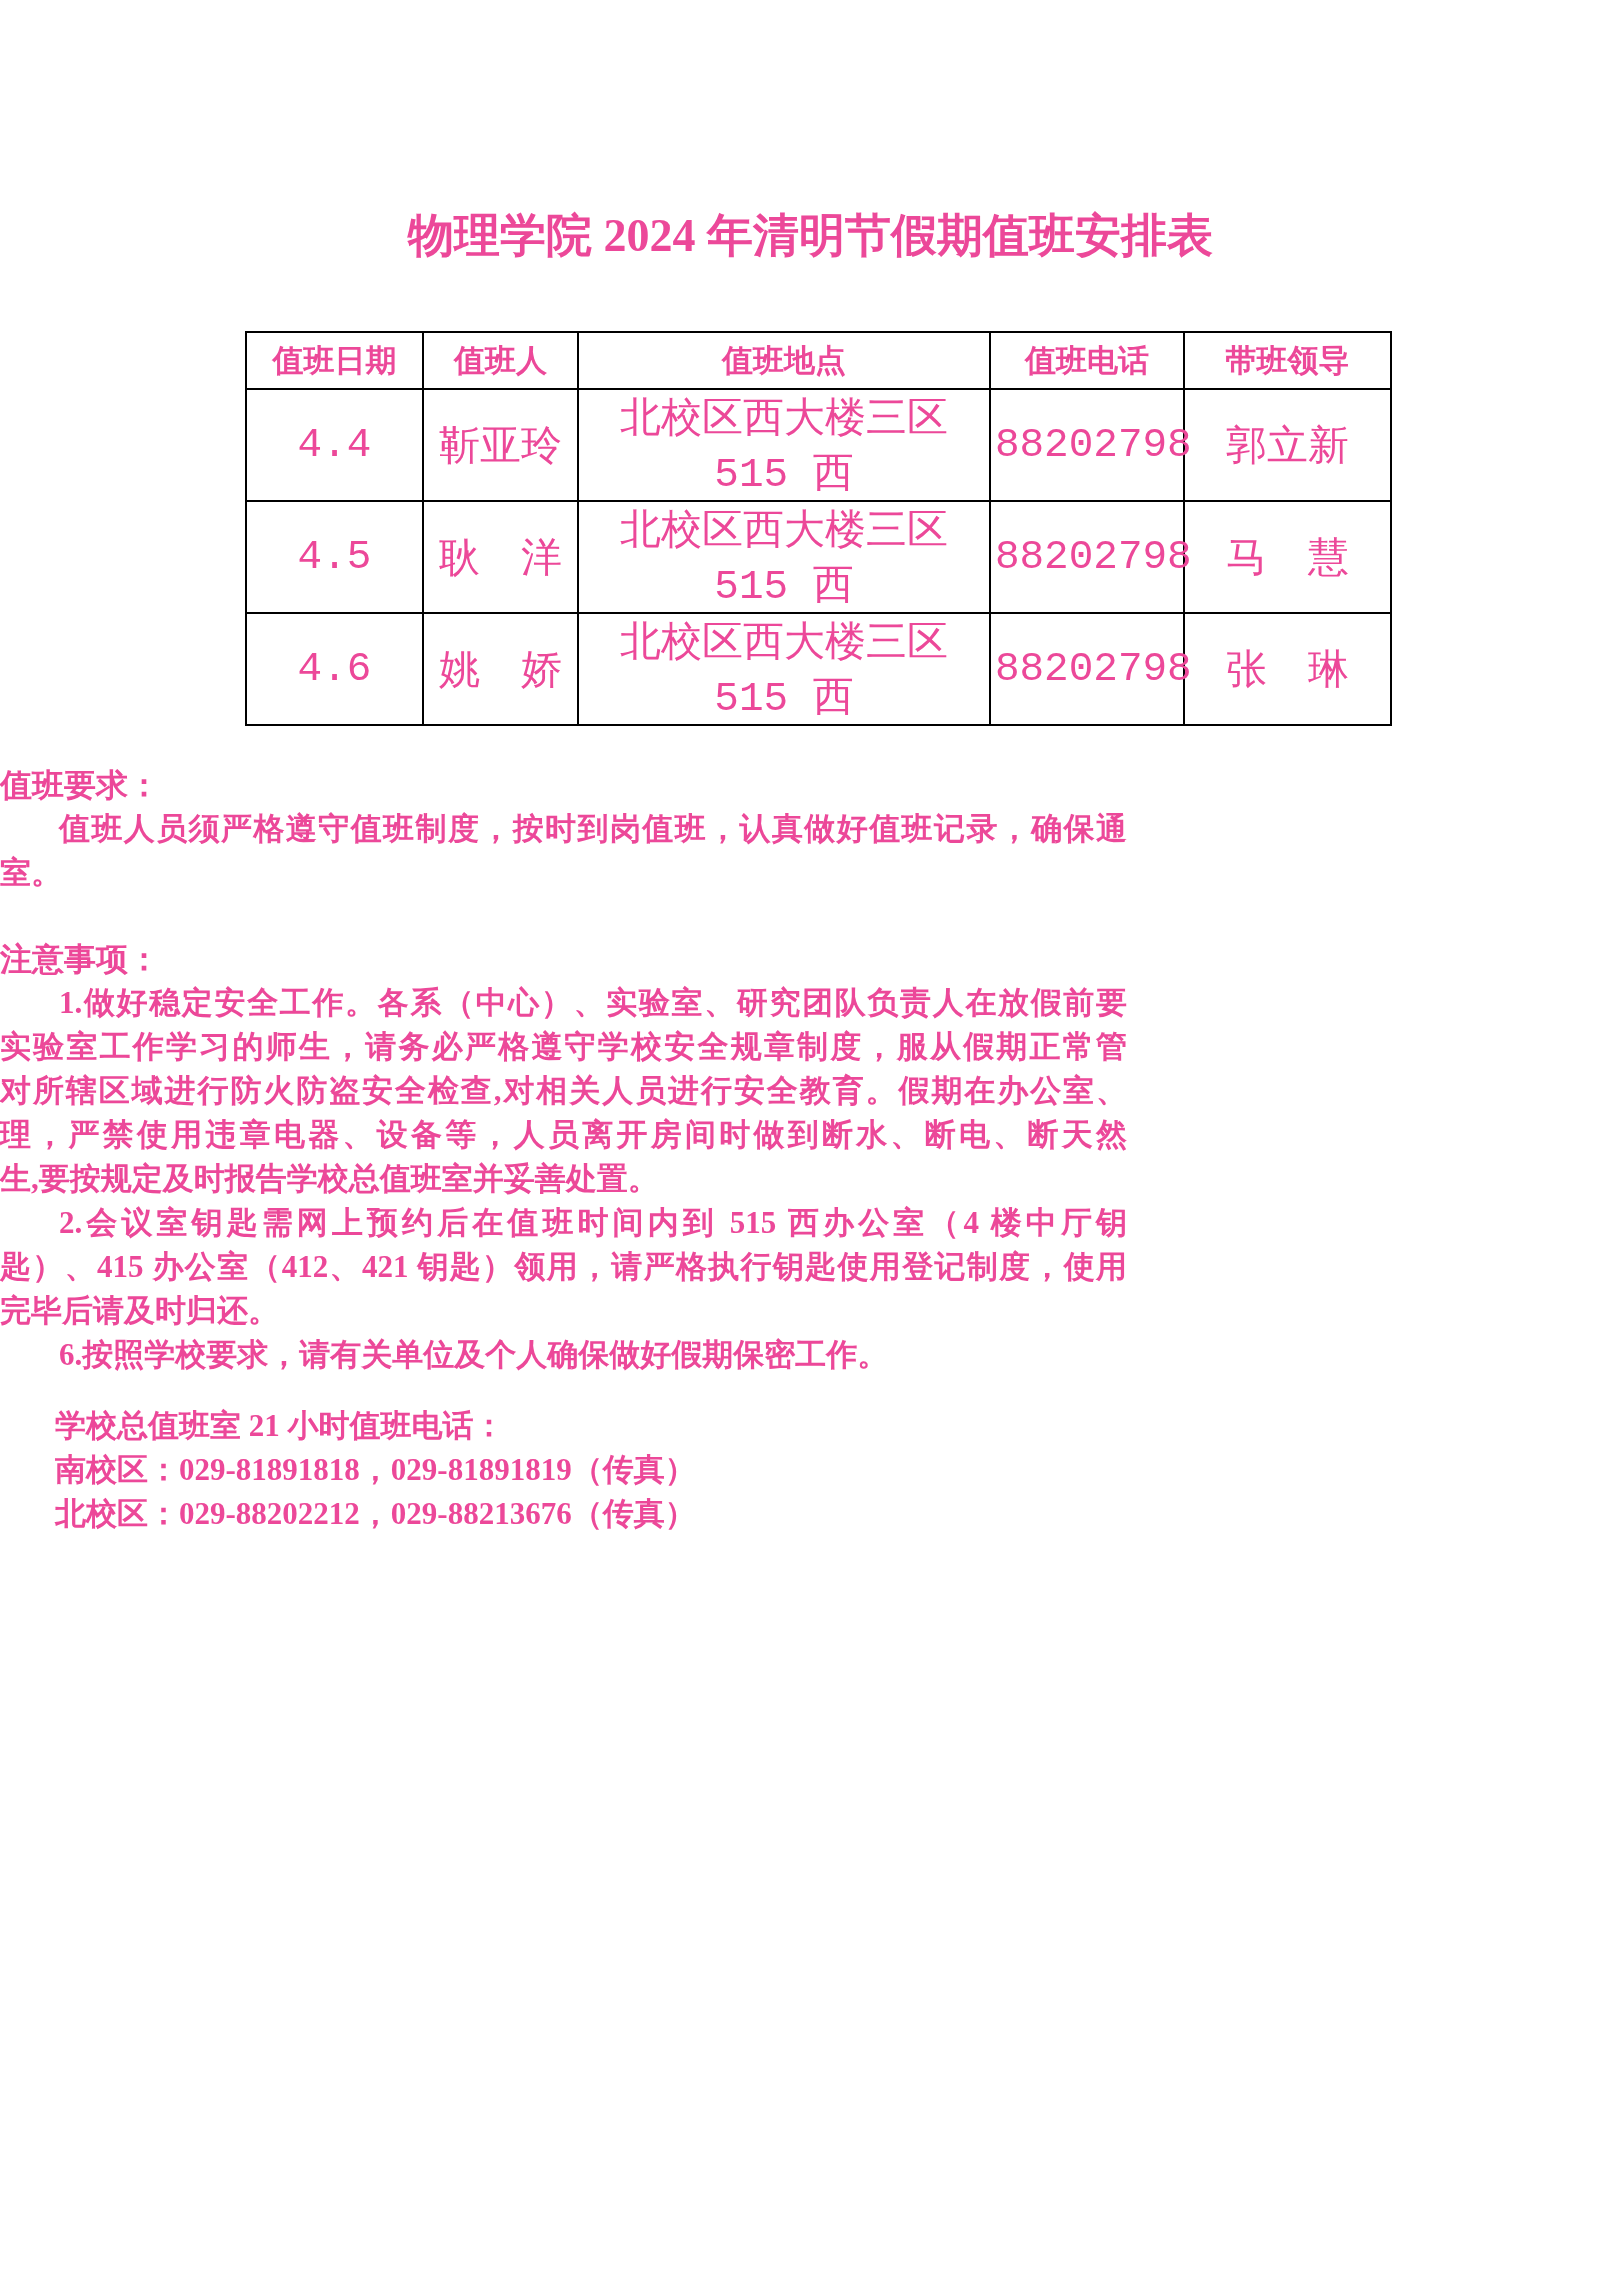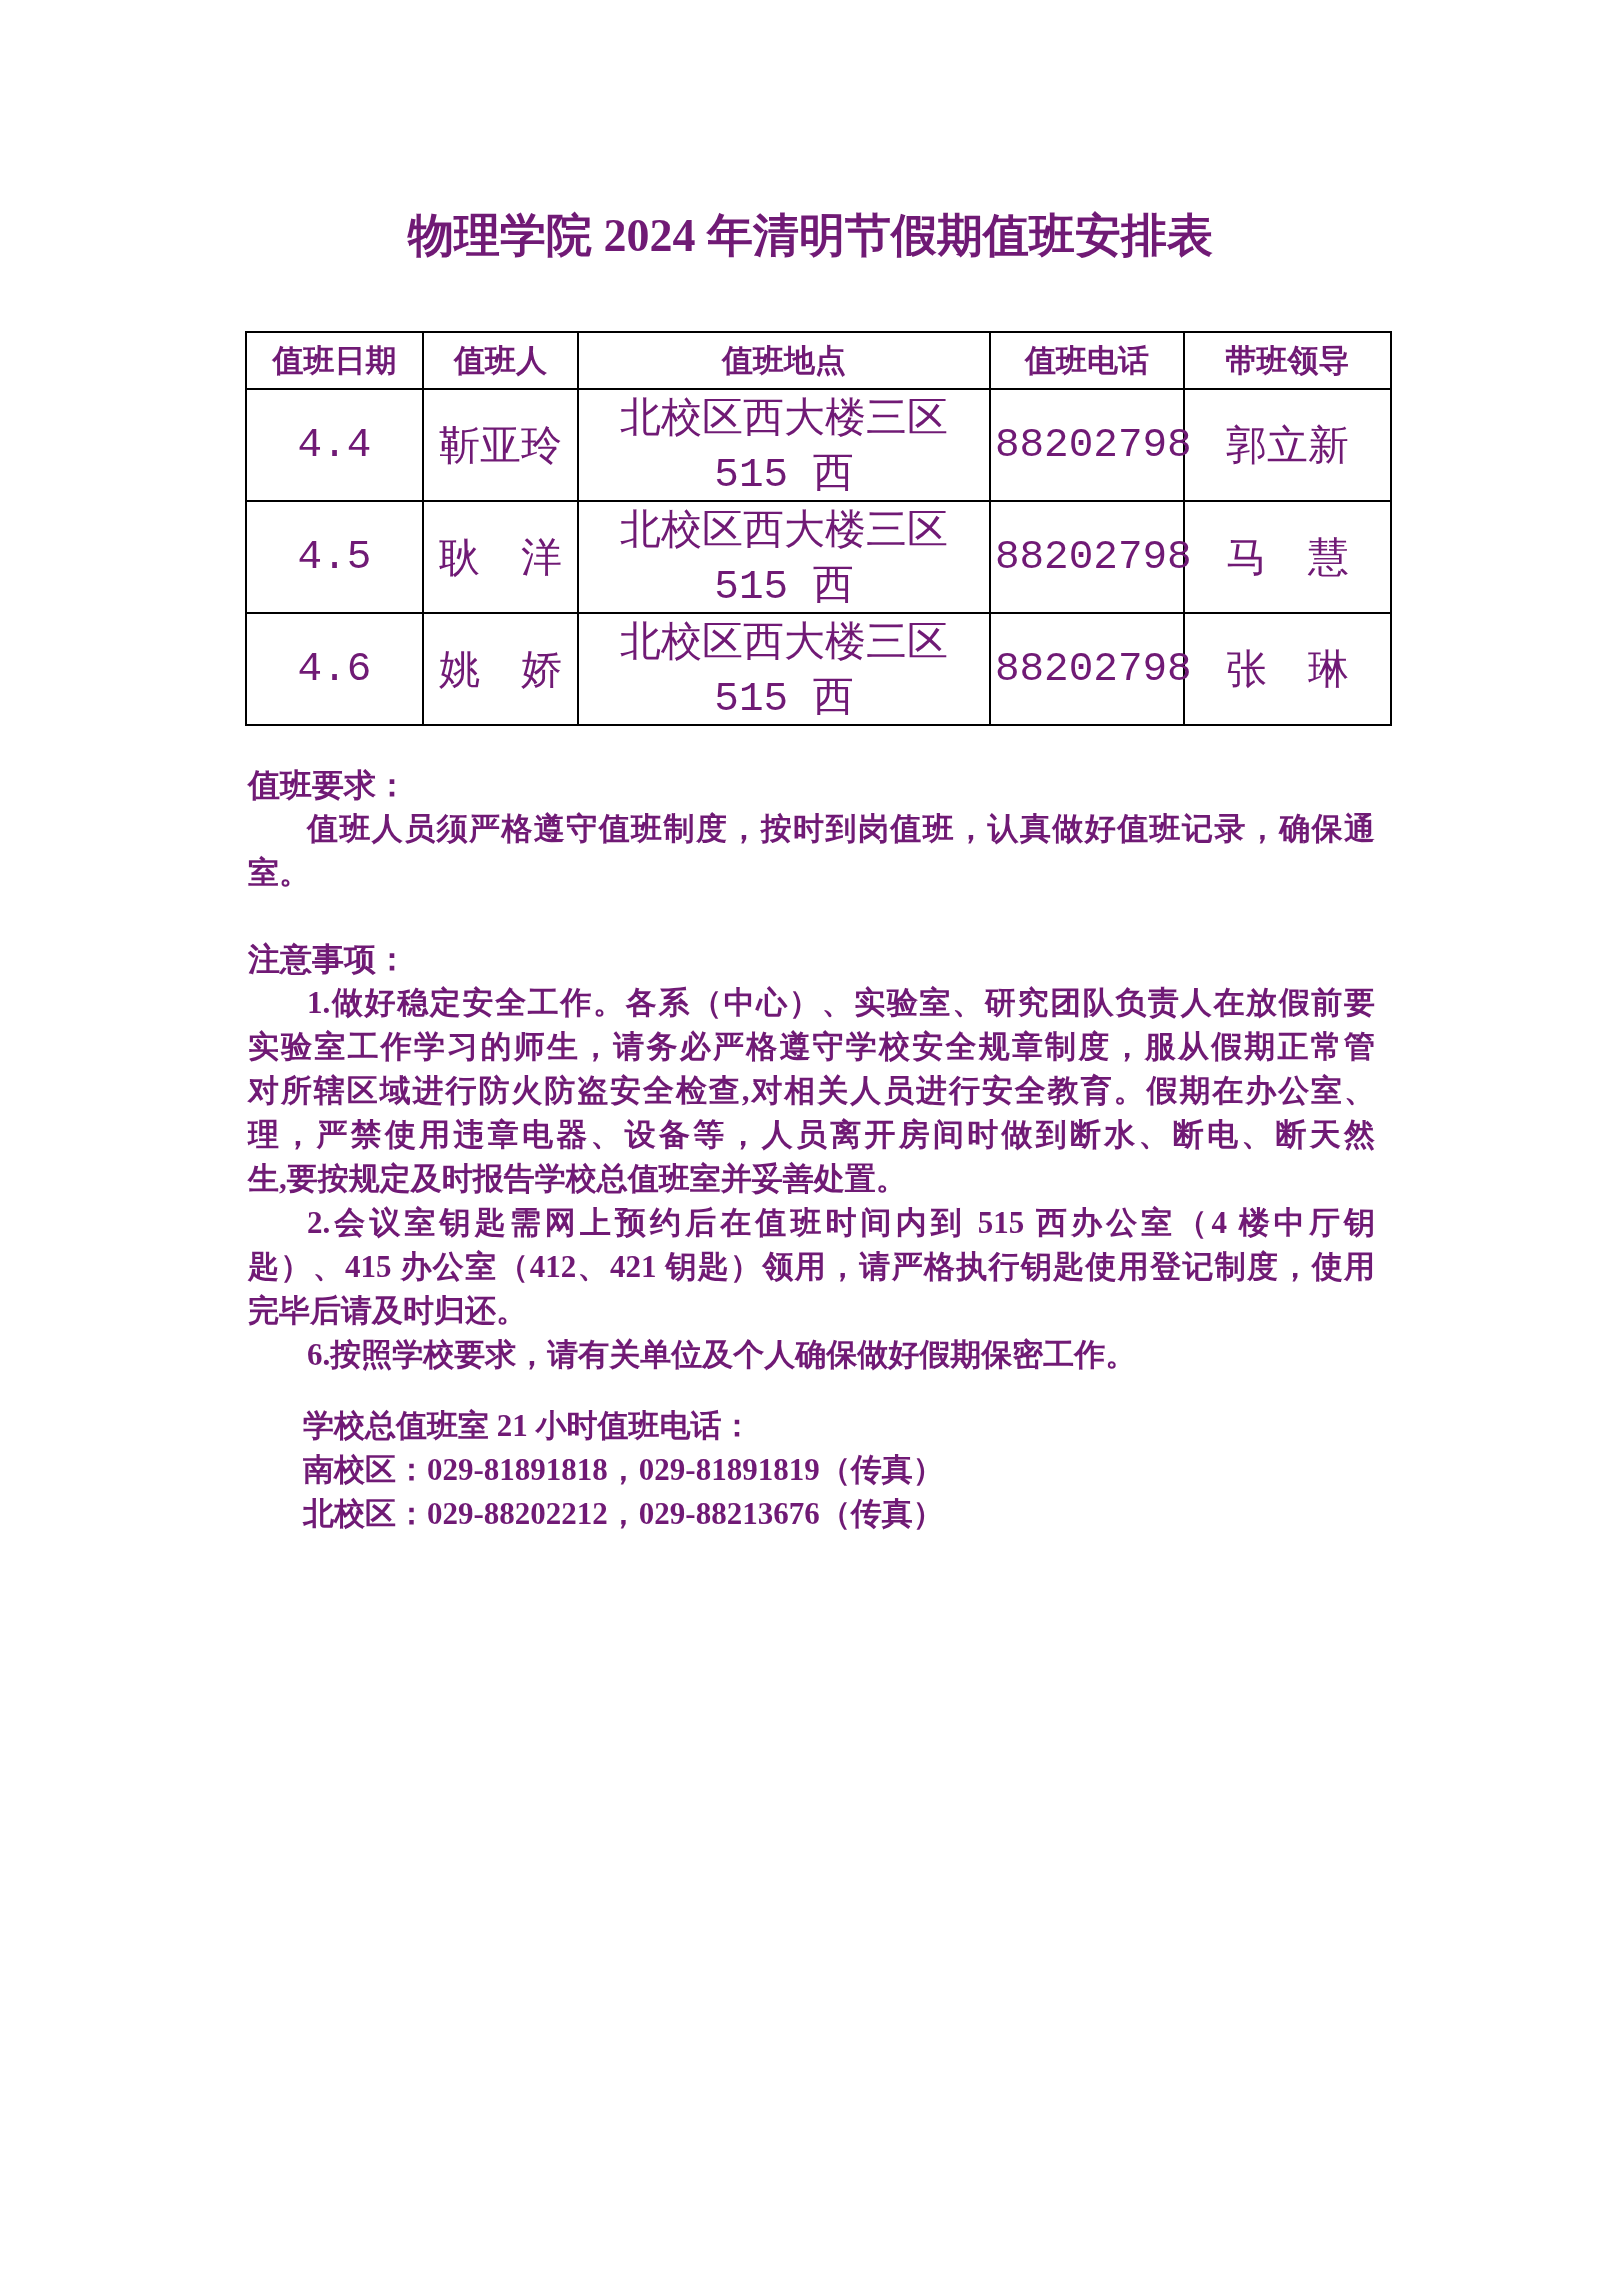--- a/index.html
+++ b/index.html
@@ -2,21 +2,21 @@
 <html><head>
 <meta charset="utf-8">
 <style>
   * { margin: 0; padding: 0; box-sizing: border-box; }
   html, body { background: #ffffff; }
   .page {
     position: relative;
     width: 1621px;
     height: 2030px;
     background: #ffffff;
-    color: #701a75;
+    color: #ec4899;
     font-family: "Liberation Serif", serif;
     overflow: hidden;
   }
   .title {
     padding-top: 206px;
     text-align: center;
     font-size: 46px;
     line-height: 59px;
     font-weight: bold;
     font-family: "Liberation Serif", serif;
@@ -45,21 +45,20 @@
     height: 62px;
     font-size: 41px;
     font-family: Liberation Mono, monospace;
   }
   .col-date   { width: 177px; }
   .col-person { width: 155px; }
   .col-place  { width: 412px; }
   .col-phone  { width: 194px; }
   .col-leader { width: 207px; }
   .content {
-    margin-left: 248px;
     width: 1127px;
     font-size: 31px;
     line-height: 44px;
   }
   .sec-heading {
     font-size: 32px;
     line-height: 44px;
     font-weight: bold;
     font-family: "Liberation Sans", sans-serif;
   }

